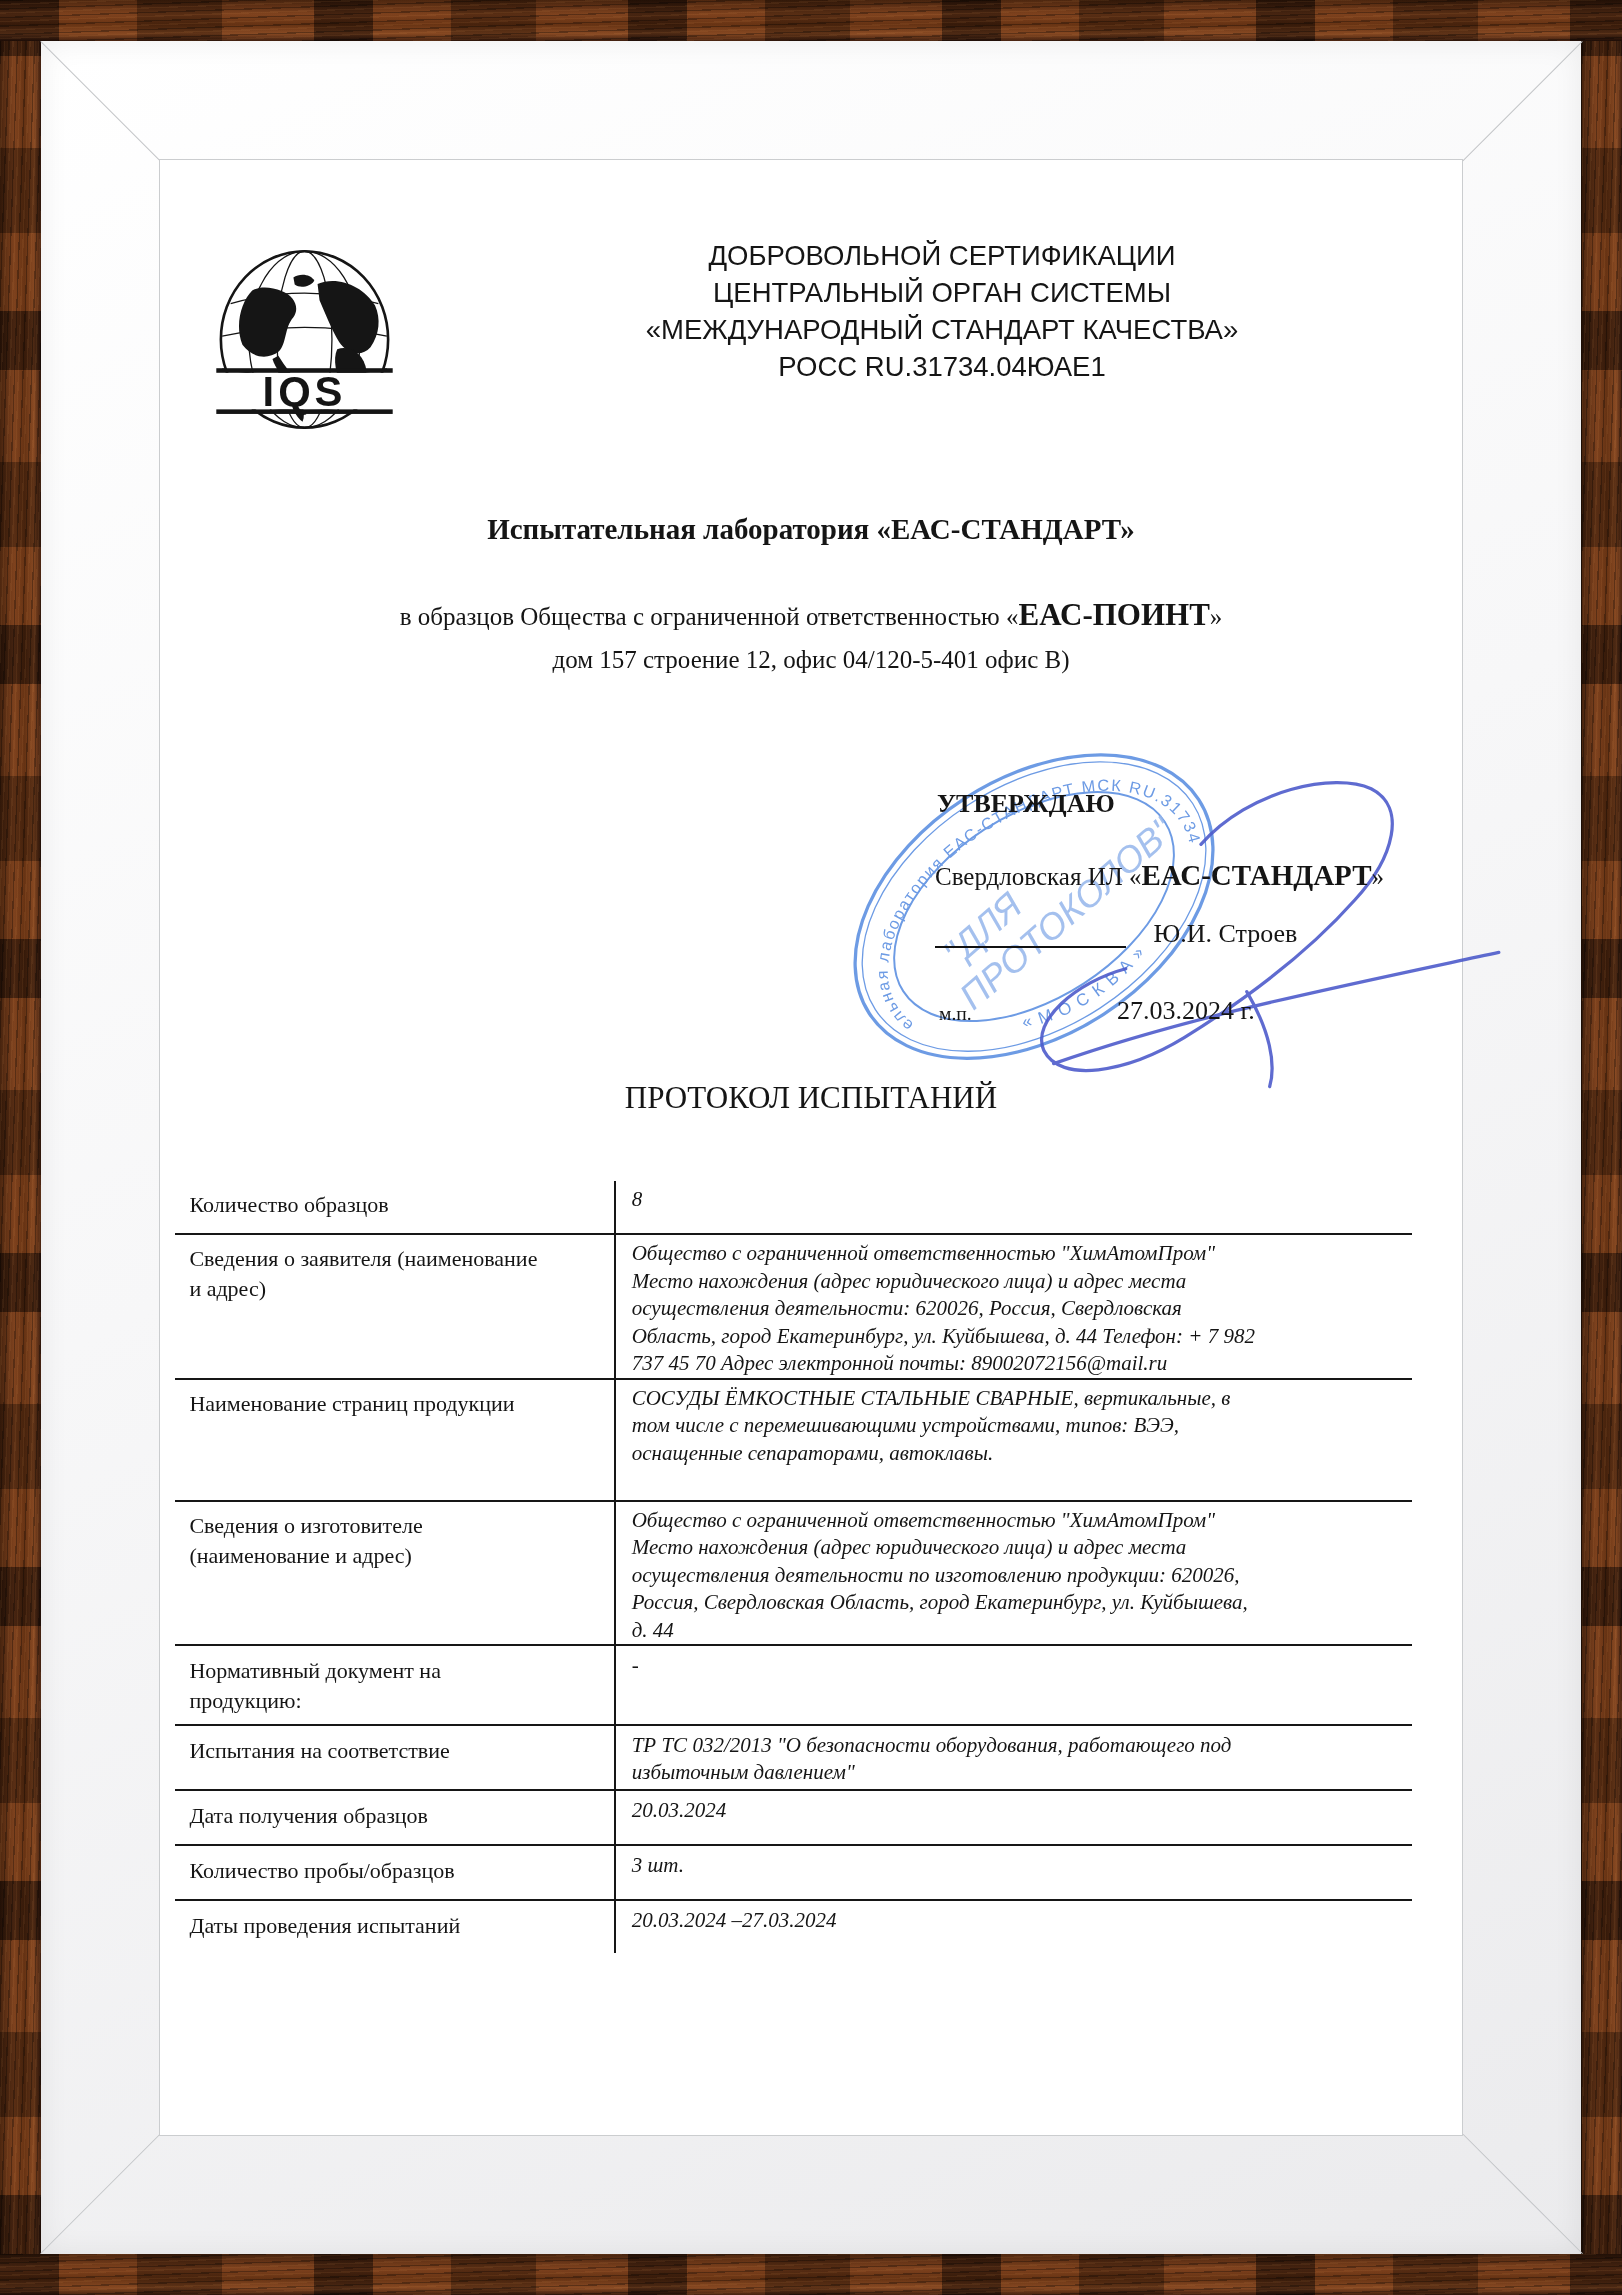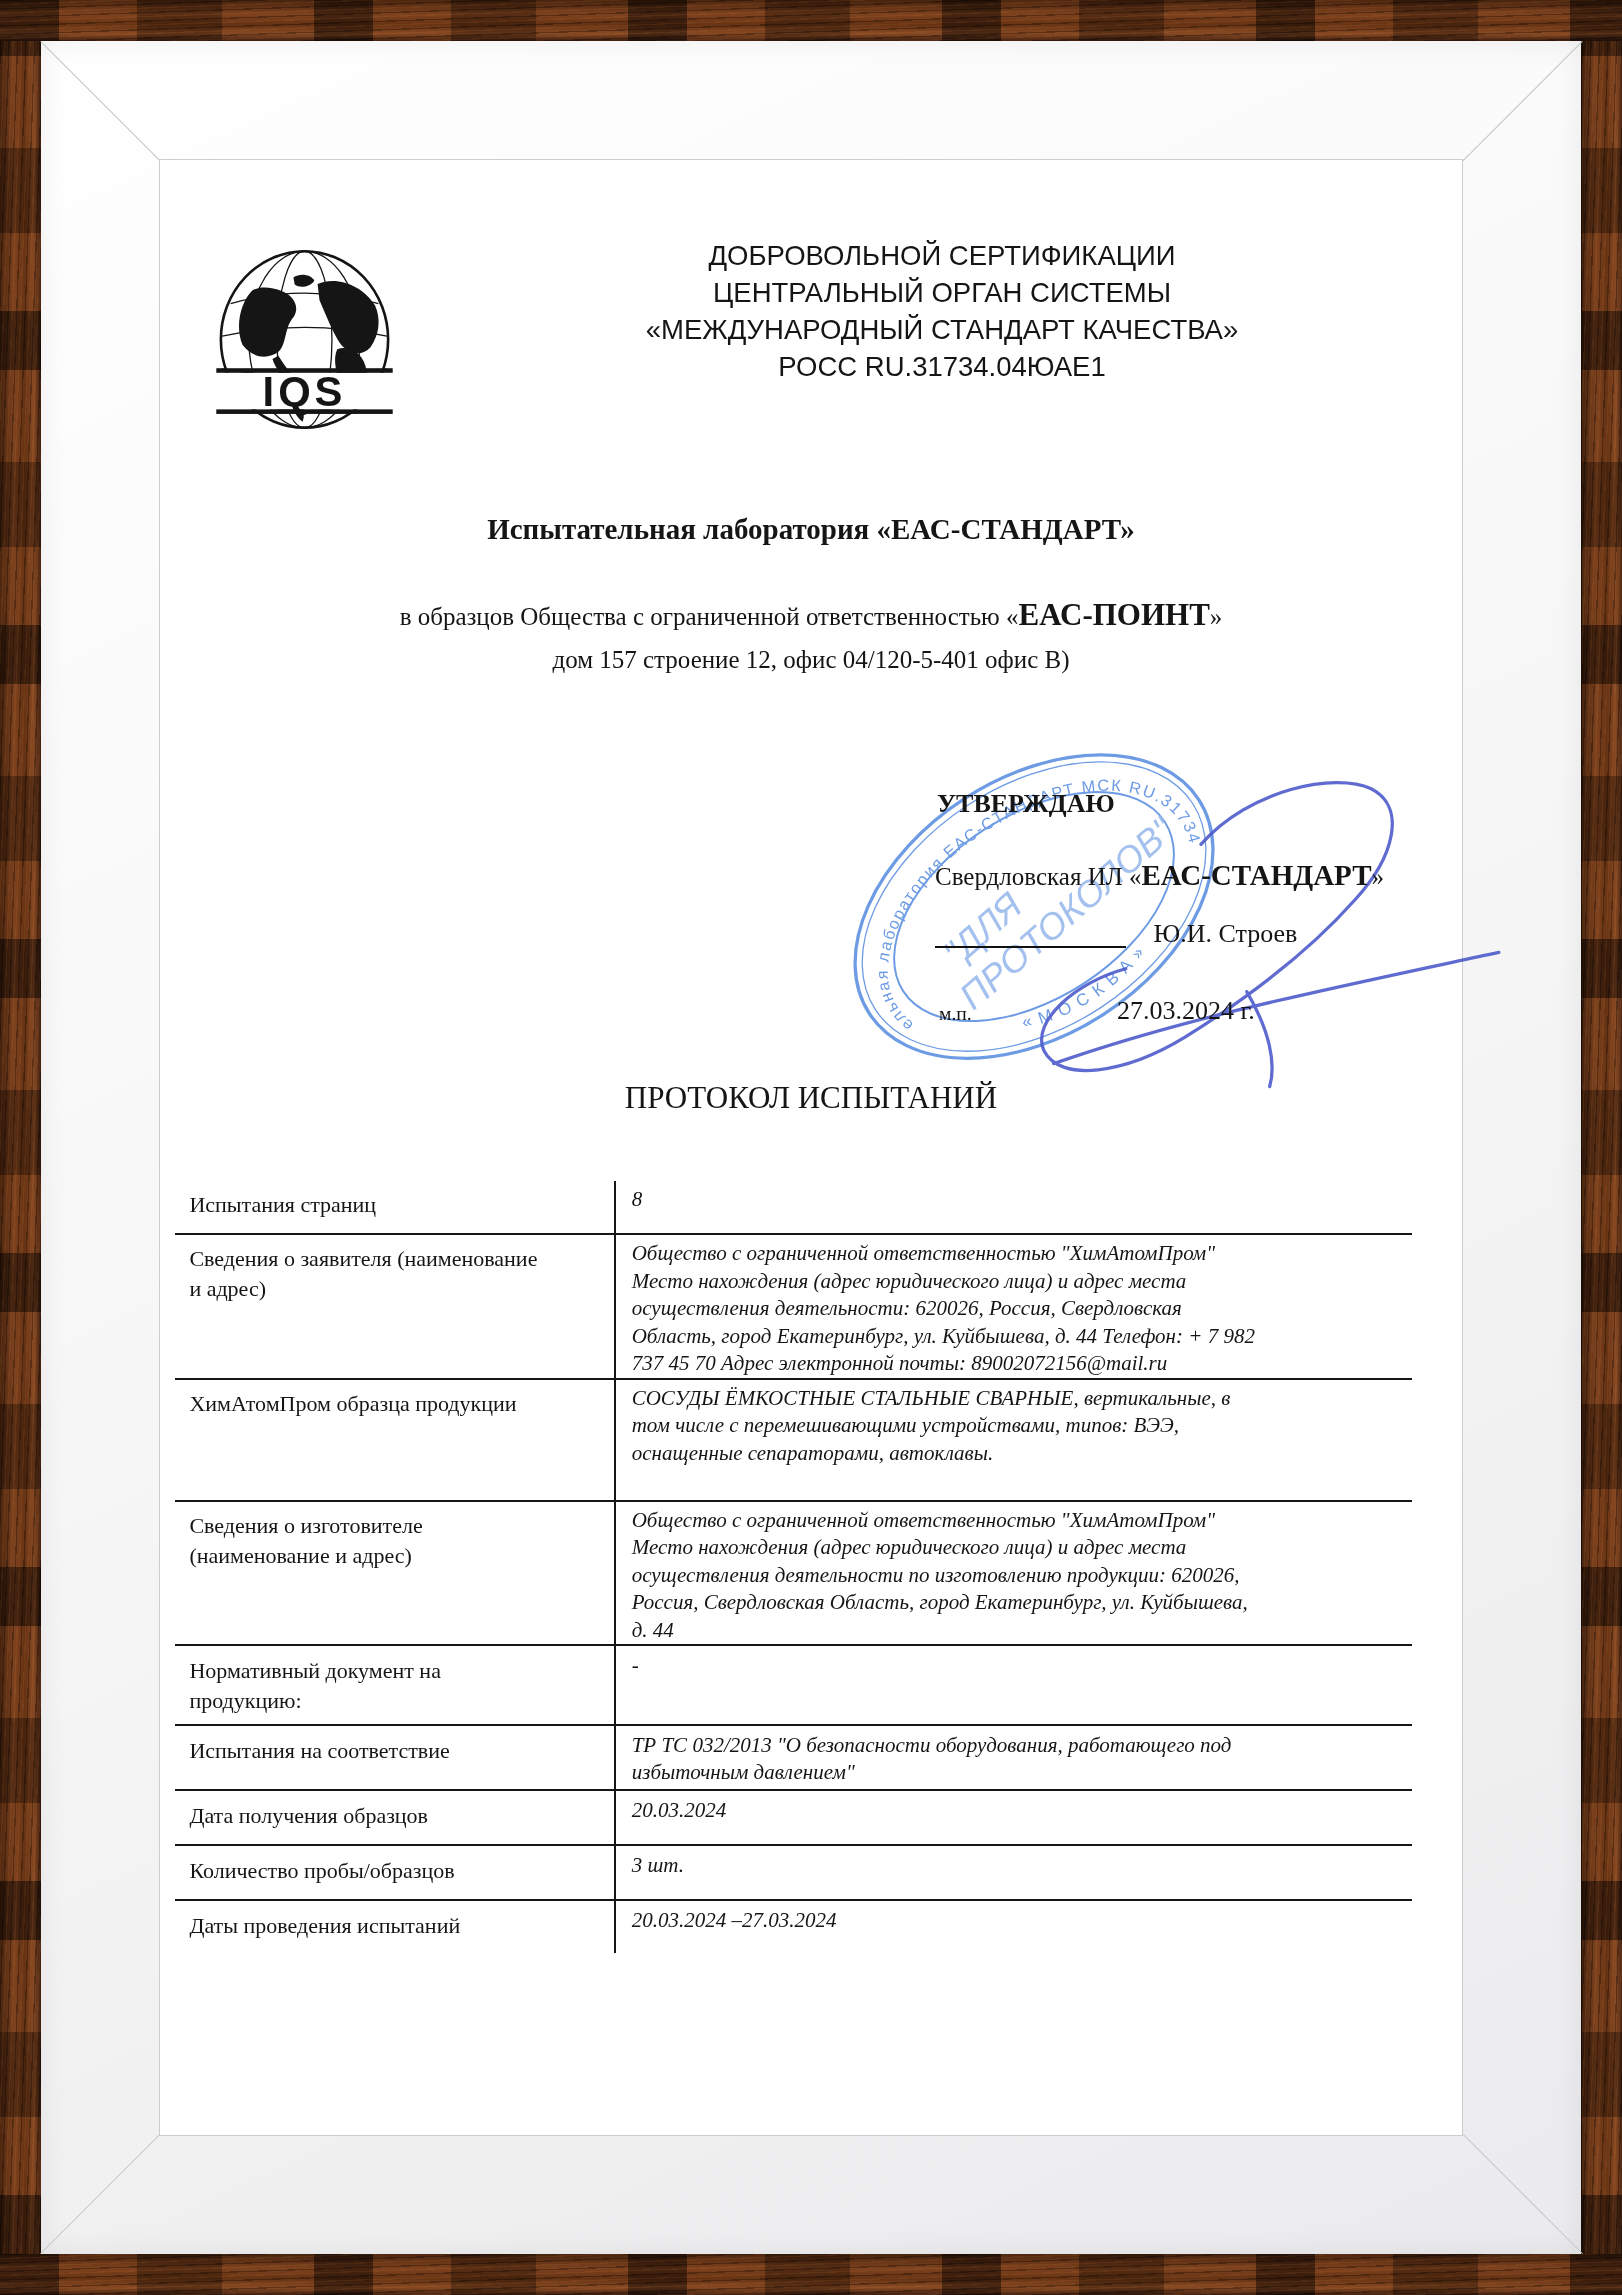--- a/index.html
+++ b/index.html
@@ -156,34 +156,34 @@
     <span class="sign-blank"></span>
     <span class="sign-name">Ю.И. Строев</span>
   </div>
   <div class="mp-label">м.п.</div>
   <div class="sig-date">27.03.2024 г.</div>
 
   <div class="prot-title">ПРОТОКОЛ ИСПЫТАНИЙ</div>
 
   <div class="ptable">
     <div class="prow" style="min-height:52px">
-      <div class="pcell-l">Испытания страниц</div>
+      <div class="pcell-l">Количество образцов</div>
       <div class="pcell-r">8</div>
     </div>
     <div class="prow" style="min-height:141px">
       <div class="pcell-l">Сведения о заявителя (наименование
 и адрес)</div>
       <div class="pcell-r">Общество с ограниченной ответственностью "ХимАтомПром"
 Место нахождения (адрес юридического лица) и адрес места
 осуществления деятельности: 620026, Россия, Свердловская
 Область, город Екатеринбург, ул. Куйбышева, д. 44 Телефон: + 7 982
 737 45 70 Адрес электронной почты: 89002072156@mail.ru</div>
     </div>
     <div class="prow" style="min-height:122px">
-      <div class="pcell-l">ХимАтомПром образца продукции</div>
+      <div class="pcell-l">Наименование страниц продукции</div>
       <div class="pcell-r">СОСУДЫ ЁМКОСТНЫЕ СТАЛЬНЫЕ СВАРНЫЕ, вертикальные, в
 том числе с перемешивающими устройствами, типов: ВЭЭ,
 оснащенные сепараторами, автоклавы.</div>
     </div>
     <div class="prow" style="min-height:139px">
       <div class="pcell-l">Сведения о изготовителе
 (наименование и адрес)</div>
       <div class="pcell-r">Общество с ограниченной ответственностью "ХимАтомПром"
 Место нахождения (адрес юридического лица) и адрес места
 осуществления деятельности по изготовлению продукции: 620026,

